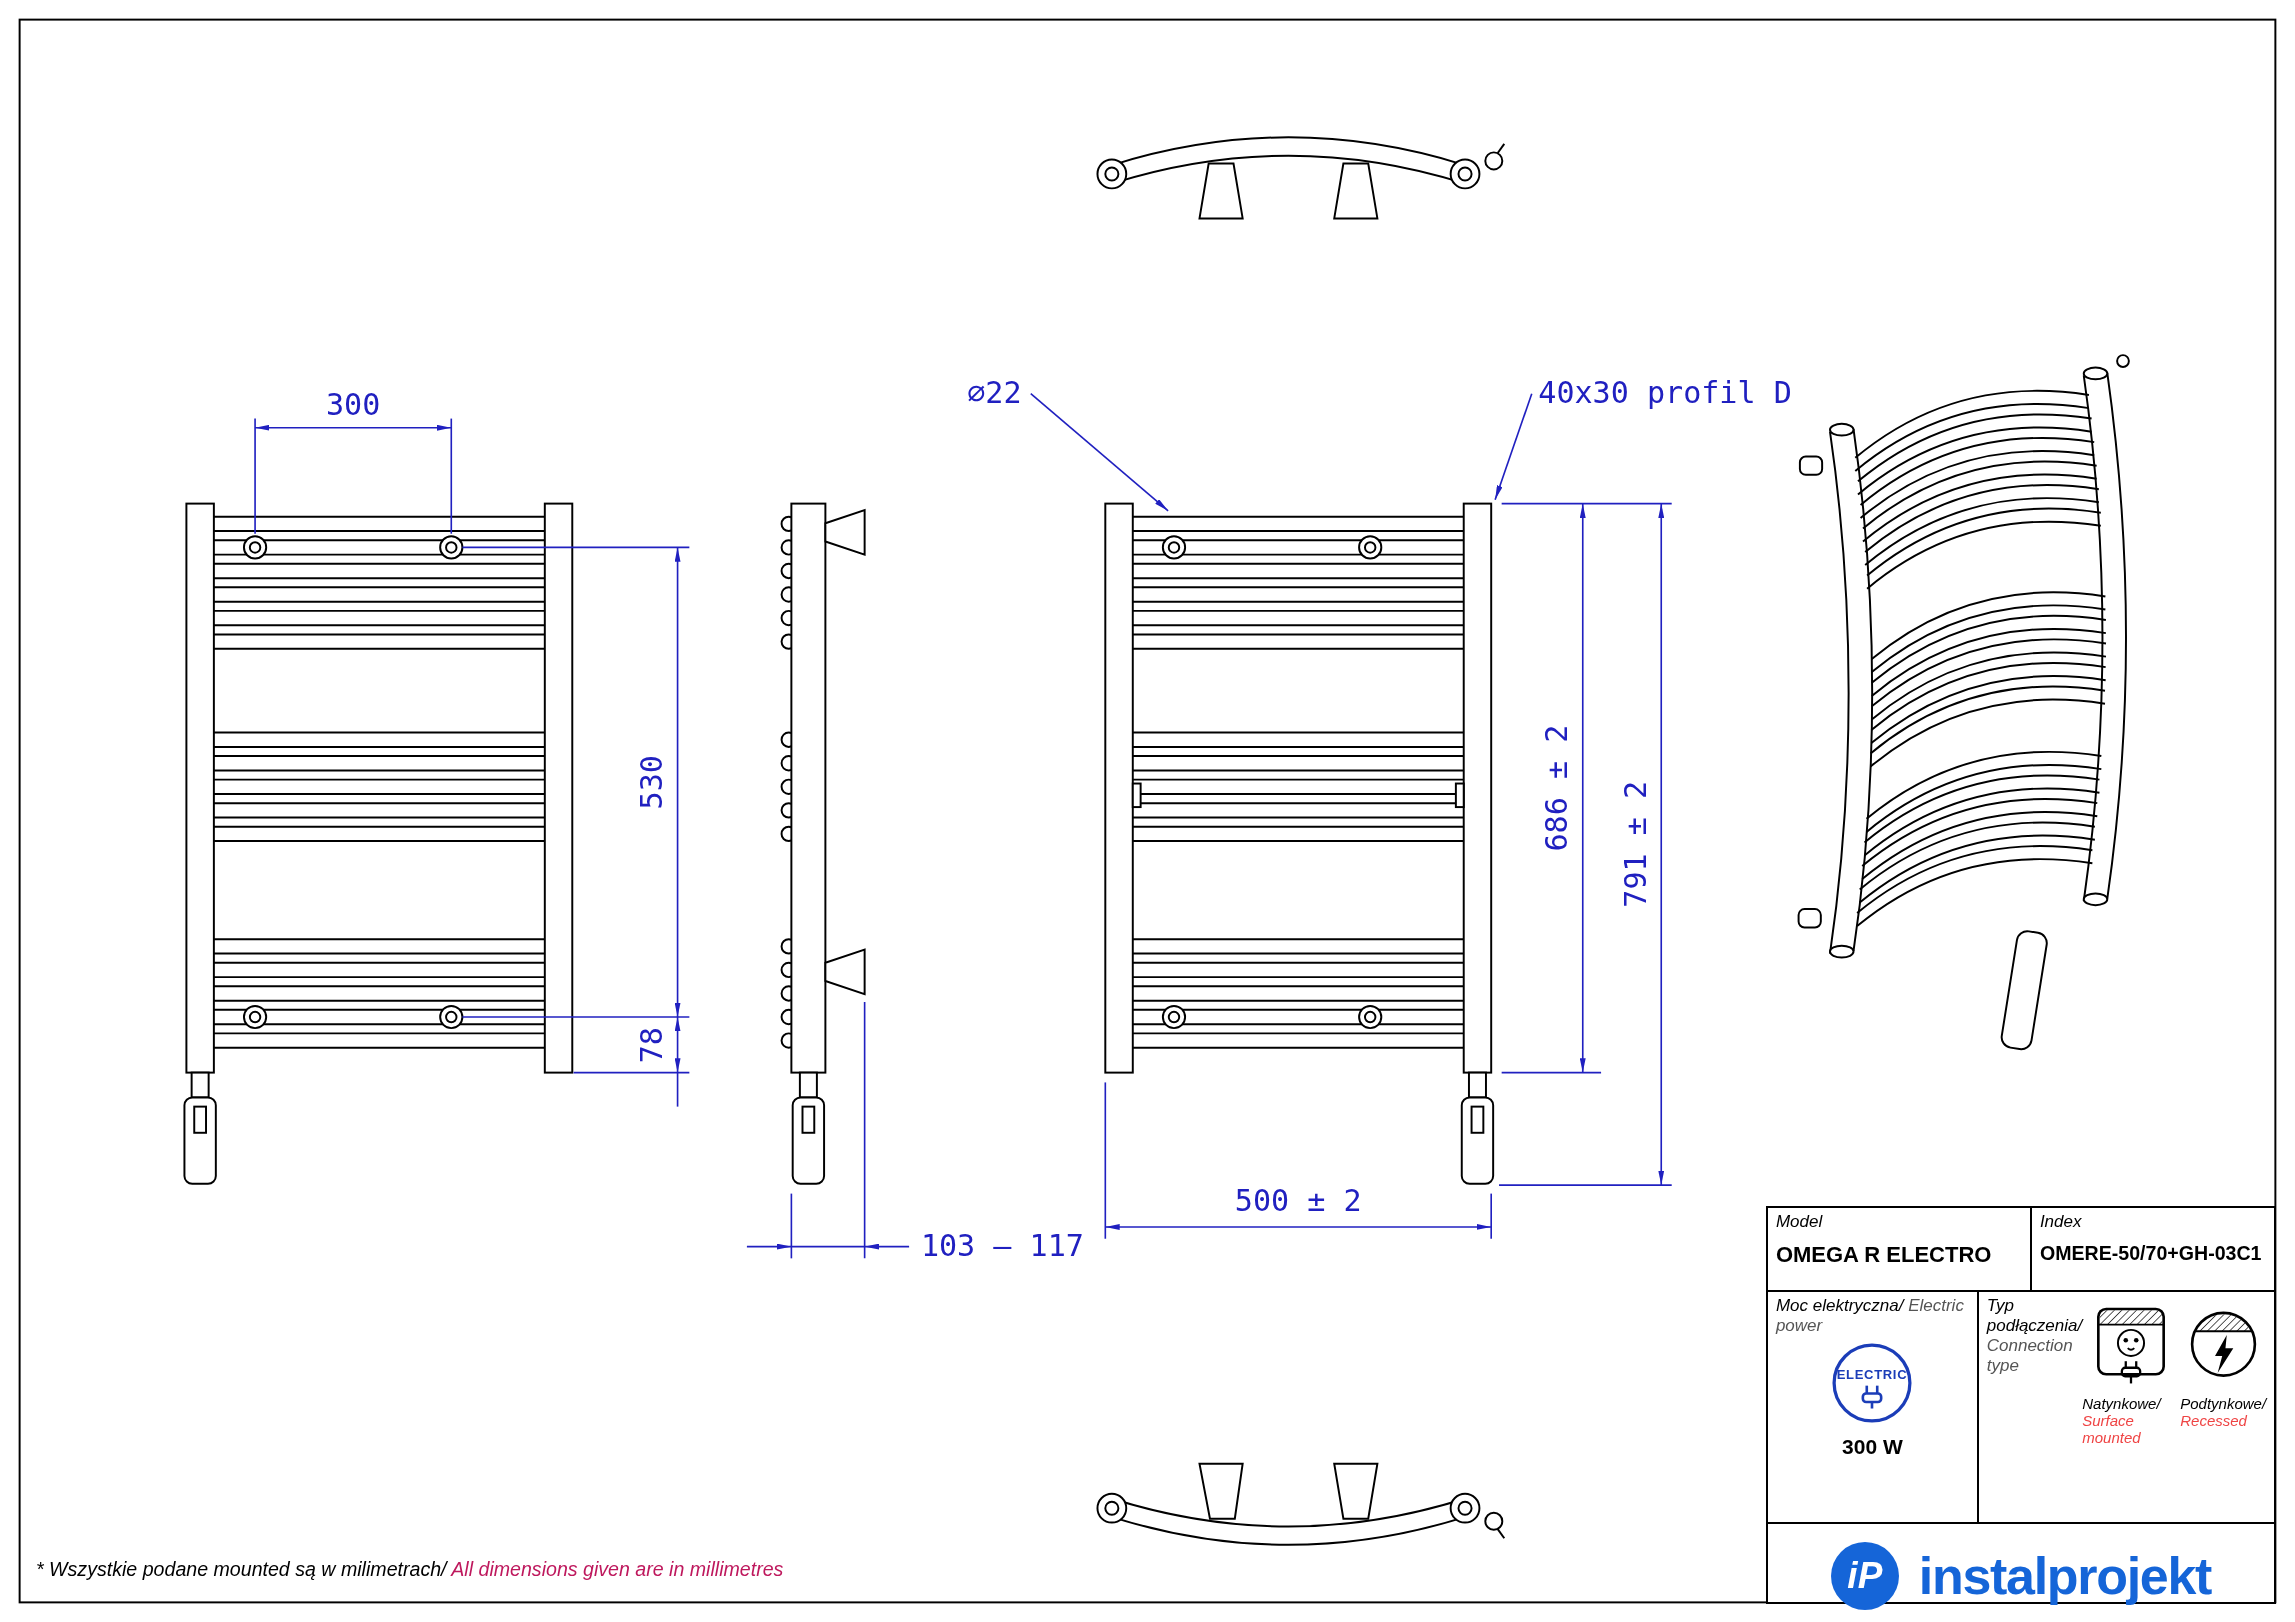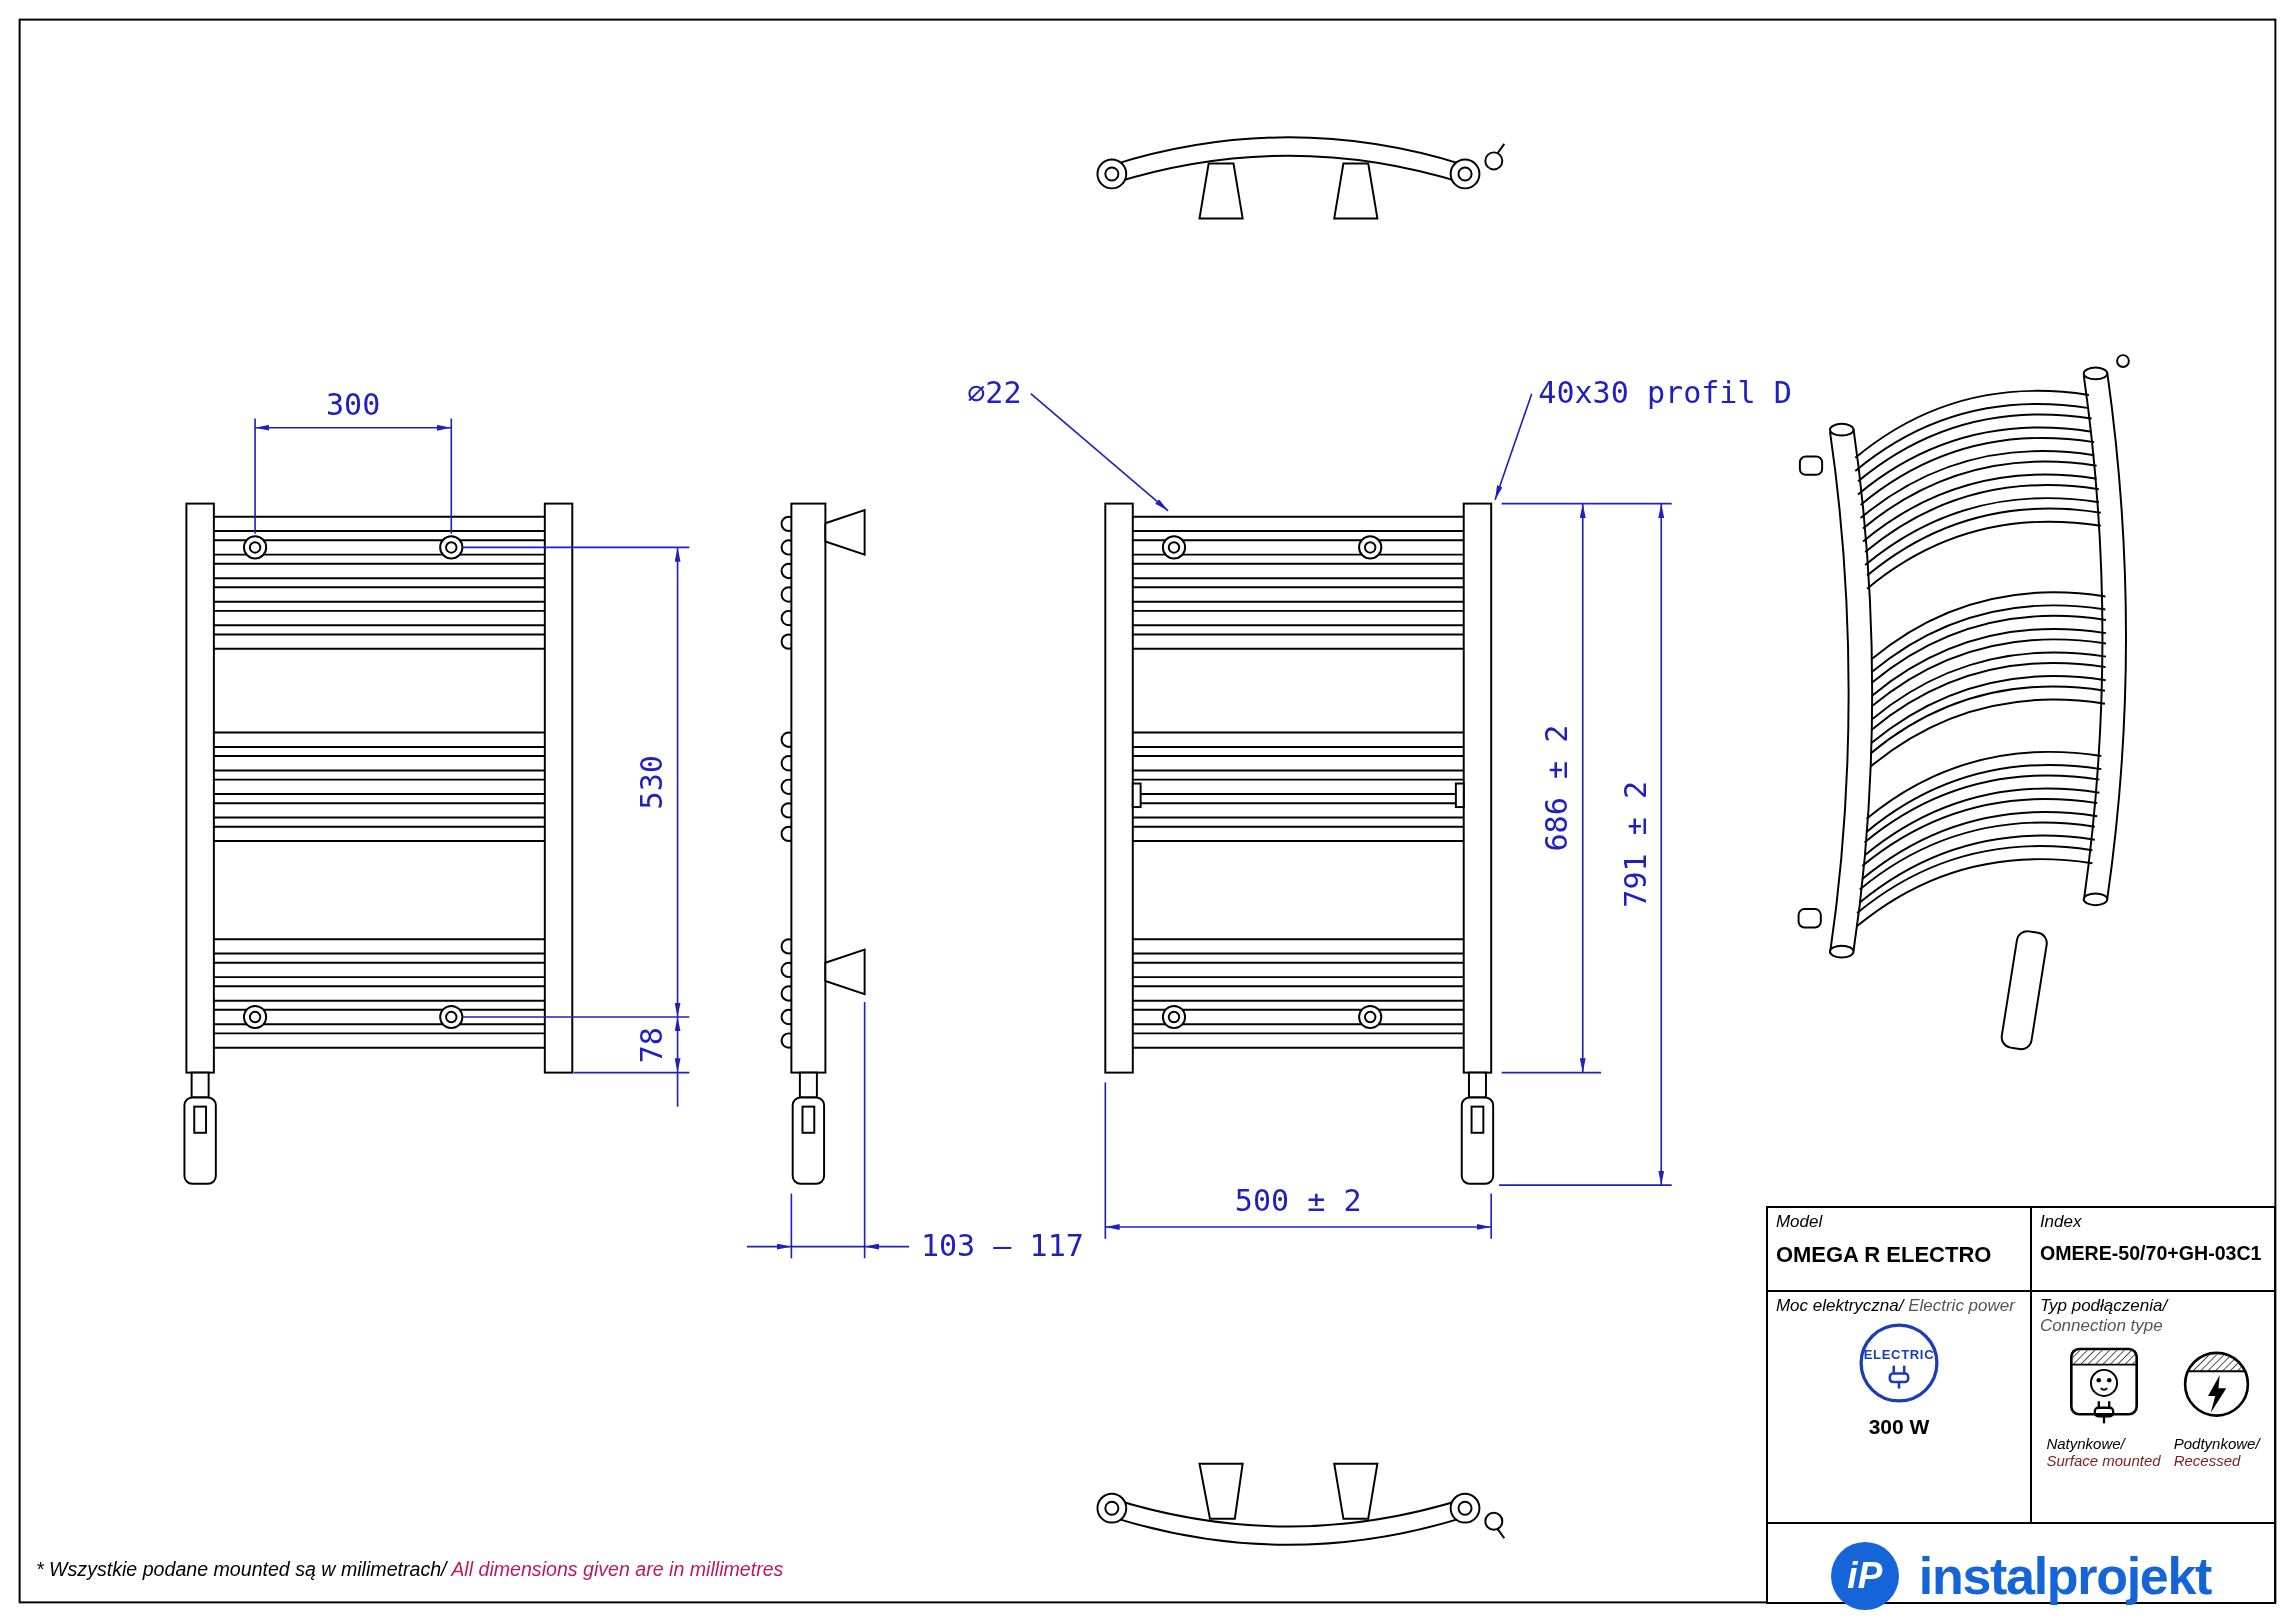--- a/index.html
+++ b/index.html
@@ -18,26 +18,26 @@
   .tb-index{flex:1}
   .tb-label{font-style:italic;font-size:17px;color:#000}
   .tb-label .en{color:#555}
   .tb-value{text-align:left;font-weight:bold;margin-top:10.5px}
   .tb-model .tb-value{font-size:22px}
   .tb-index .tb-value{font-size:19.6px}
   .tb-row2{display:flex;height:230px}
   .tb-power{width:264px;border-right:2px solid #000;padding:3.9px 7.9px;display:flex;flex-direction:column;align-items:center}
   .tb-power .tb-label{align-self:flex-start}
   .tb-power-value{font-weight:bold;font-size:21px;margin-top:1.3px}
-  .tb-conn{flex:1;padding:3.9px 7.9px;display:flex;flex-direction:column}
+  .tb-conn{flex:1;padding:3.9px 7.9px;display:flex;flex-direction:row}
   .conn-icons{display:flex;justify-content:space-around;margin-top:9.2px}
   .conn-item{display:flex;flex-direction:column;align-items:center}
   .conn-cap{font-size:15px;font-style:italic;margin-top:5.2px}
   .conn-cap span{display:block;text-align:left}
-  .conn-cap .en{color:#7f1d1d}
+  .conn-cap .en{color:#ef4444}
   .tb-logo{height:106px;border-top:2px solid #000;display:flex;align-items:center;justify-content:center;gap:20px}
   .logo-circle{width:68px;height:68px;border-radius:50%;background:#1565d8;display:flex;align-items:center;justify-content:center;flex:0 0 auto}
   .logo-circle span{color:#fff;font-weight:bold;font-style:italic;font-size:37px}
   .logo-text{color:#1565d8;font-weight:bold;font-size:52px;letter-spacing:-1.3px}
   
   #footnote{position:absolute;left:36px;top:1558px;font-size:19.6px;font-style:italic;color:#000}
   #footnote .en{color:#be185d}
 </style>
 </head>
 <body>

